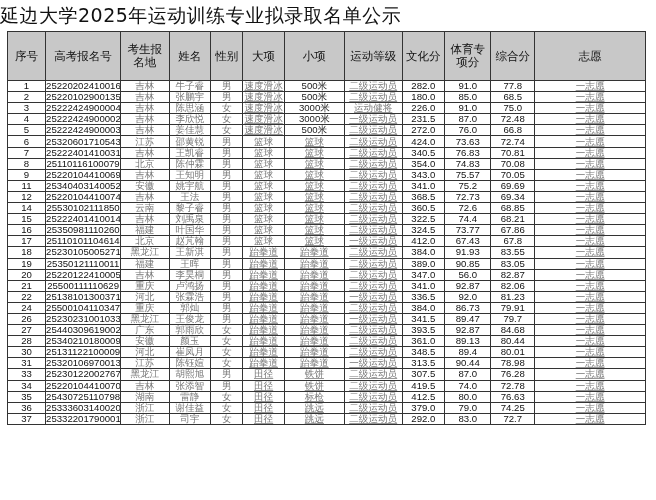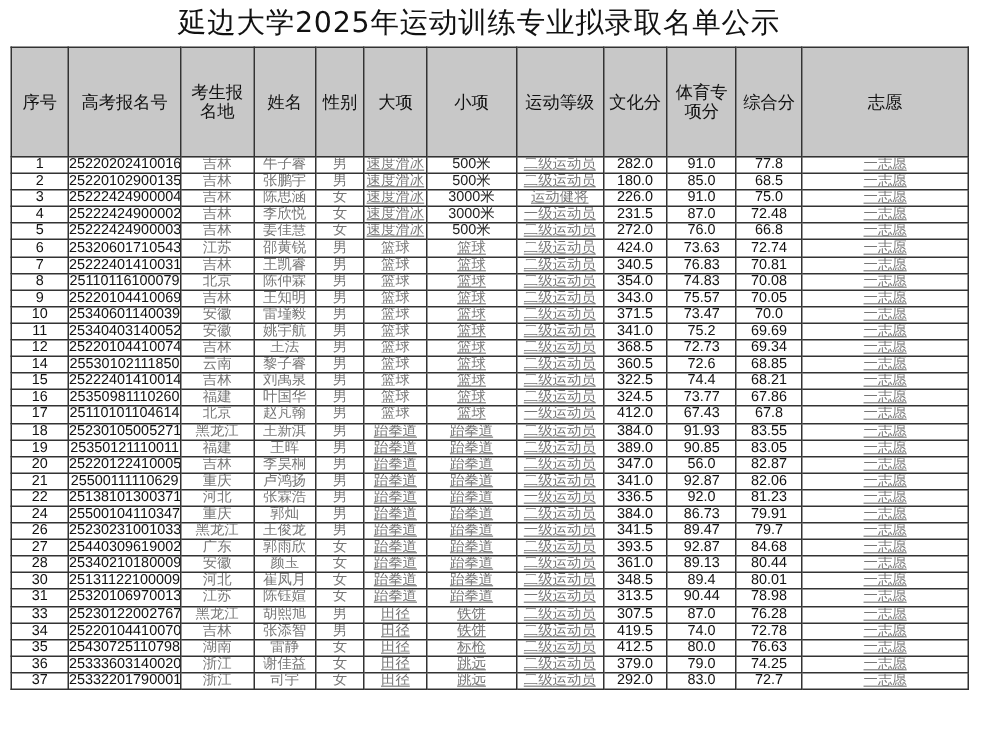--- a/index.html
+++ b/index.html
@@ -1,30 +1,30 @@
 <!DOCTYPE html>
 <html><head>
 <meta charset="utf-8">
 <style>
   html, body { margin:0; padding:0; background:#ffffff; }
   body { width:656px; height:500px; overflow:hidden; position:relative; font-family:"DejaVu Sans", sans-serif; }
   .title {
     position:absolute; left:0; top:2px; width:520px; height:26px;
-    text-align:right; font-size:19px; line-height:26px; color:#111;
+    text-align:left; font-size:19px; line-height:26px; color:#111;
     font-family:"DejaVu Sans", sans-serif; letter-spacing:0.5px;
   }
   table.roster {
     position:absolute; left:7px; top:31px;
     border-collapse:collapse; table-layout:fixed;
     width:639px;
   }
   table.roster th {
     background:#c8c8c8; color:#111; font-weight:normal;
     font-size:11.5px; line-height:13px;
-    border:1.5px solid #333; height:40px; padding:16px 1px;
+    border:1.5px solid #333; height:40px; padding:4px 1px;
     text-align:center; vertical-align:middle;
   }
   table.roster td {
     border:1px solid #333; border-top:1.5px solid #222; height:10.1px; padding:0;
     font-size:9.6px; line-height:10px; text-align:center; vertical-align:middle;
     white-space:nowrap; overflow:hidden;
   }
   td.num { font-family:"Liberation Sans", sans-serif; color:#111; }
   td.cn { font-family:"DejaVu Serif", serif; color:#777; font-size:8.8px; }
   td.cnu { font-family:"DejaVu Serif", serif; color:#777; font-size:8.8px; text-decoration:underline; text-decoration-color:#999; }
@@ -187,34 +187,20 @@
         <td class="cn">男</td>
         <td class="cn">篮球</td>
         <td class="cnu">篮球</td>
         <td class="cnu">二级运动员</td>
         <td class="num">343.0</td>
         <td class="num">75.57</td>
         <td class="num">70.05</td>
         <td class="cnu">一志愿</td>
       </tr>
       <tr>
-        <td class="num">10</td>
-        <td class="num">25340601140039</td>
-        <td class="cn">安徽</td>
-        <td class="cn">雷瑾毅</td>
-        <td class="cn">男</td>
-        <td class="cn">篮球</td>
-        <td class="cnu">篮球</td>
-        <td class="cnu">二级运动员</td>
-        <td class="num">371.5</td>
-        <td class="num">73.47</td>
-        <td class="num">70.0</td>
-        <td class="cnu">一志愿</td>
-      </tr>
-      <tr>
         <td class="num">11</td>
         <td class="num">25340403140052</td>
         <td class="cn">安徽</td>
         <td class="cn">姚宇航</td>
         <td class="cn">男</td>
         <td class="cn">篮球</td>
         <td class="cnu">篮球</td>
         <td class="cnu">二级运动员</td>
         <td class="num">341.0</td>
         <td class="num">75.2</td>

